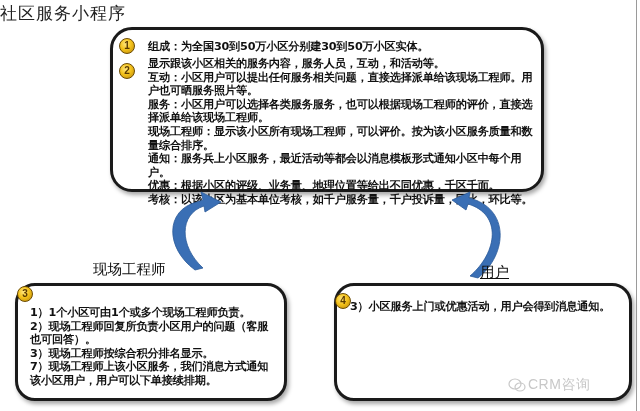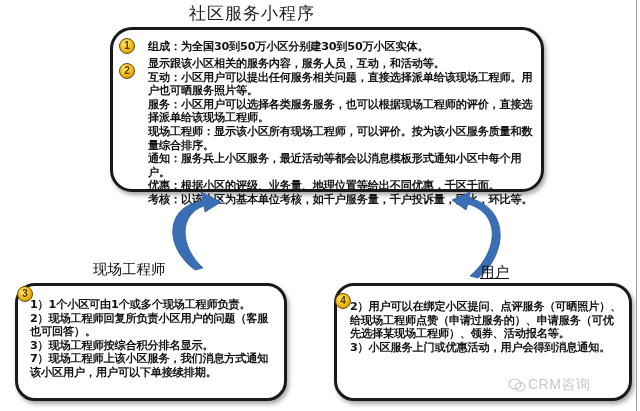--- a/index.html
+++ b/index.html
@@ -3,21 +3,21 @@
 <meta charset="utf-8">
 <style>
   html, body { margin:0; padding:0; }
   body {
     width:640px; height:411px; position:relative; overflow:hidden;
     background:#ffffff;
     font-family: "DejaVu Sans", "Liberation Sans", sans-serif;
     color:#111;
   }
   .title {
-    position:absolute; left:0; width:504px; top:2px; text-align:center;
+    position:absolute; left:0; width:504px; top:2px; 
     font-family: "DejaVu Serif", "Liberation Serif", serif;
     font-size:17px; color:#222; letter-spacing:1px;
   }
   .box {
     position:absolute; background:#fff;
     border:3px solid #1a1a1a; border-radius:22px;
     box-shadow: 2px 3px 4px rgba(0,0,0,0.35);
     box-sizing:border-box;
   }
   .box-top { left:110px; top:27px; width:434px; height:165px; }
@@ -72,31 +72,30 @@
 </svg>
 <svg class="arrow" style="left:440px;top:190px;" width="80" height="80">
   <path d="M 30 86 C 58 62, 62 24, 28 14 L 26 20 L 12 10 L 30 2 L 29 8 C 70 18, 68 64, 38 88 Z" fill="#3a6fb5" stroke="#2b5a99" stroke-width="0.8"></path>
 </svg>
 
 <div class="label" style="left:93px;top:260px;">现场工程师</div>
 <div class="label" style="left:480px;top:263px;text-decoration:underline;">用户</div>
 
 <div class="box box-left"></div>
 <div class="badge" style="left:17px;top:286px;">3</div>
-<div class="text" style="left:30px;top:298px;width:245px;">
+<div class="text" style="left:30px;top:306px;width:245px;">
   <p>1）1个小区可由1个或多个现场工程师负责。</p>
   <p>2）现场工程师回复所负责小区用户的问题（客服也可回答）。</p>
   <p>3）现场工程师按综合积分排名显示。</p>
   <p>7）现场工程师上该小区服务，我们消息方式通知该小区用户，用户可以下单接续排期。</p>
 </div>
 
 <div class="box box-right"></div>
 <div class="badge" style="left:335px;top:293px;">4</div>
 <div class="text" style="left:350px;top:300px;width:272px;">
-  <p>2）用户可以在绑定小区提问、点评服务（可晒照片）、给现场工程师点赞（申请过服务的）、申请服务（可优先选择某现场工程师）、领券、活动报名等。</p>
   <p>3）小区服务上门或优惠活动，用户会得到消息通知。</p>
 </div>
 
 <svg class="arrow" style="left:508px;top:377px;" width="18" height="16">
   <ellipse cx="7" cy="7" rx="6" ry="5" fill="none" stroke="#c8c8c8" stroke-width="1.2"></ellipse>
   <ellipse cx="12" cy="10" rx="5" ry="4" fill="none" stroke="#c8c8c8" stroke-width="1.2"></ellipse>
 </svg>
 <div class="watermark">CRM咨询</div>
 
 <div class="vline"></div>

